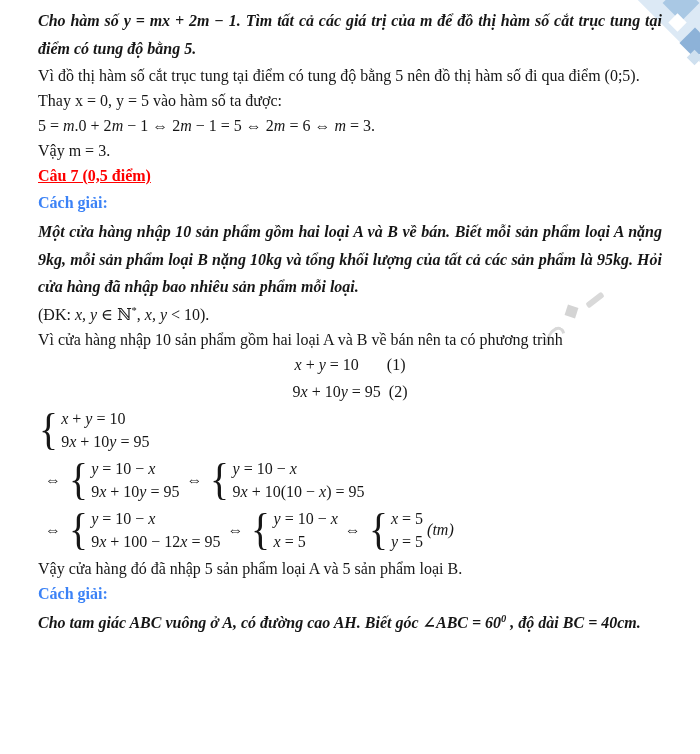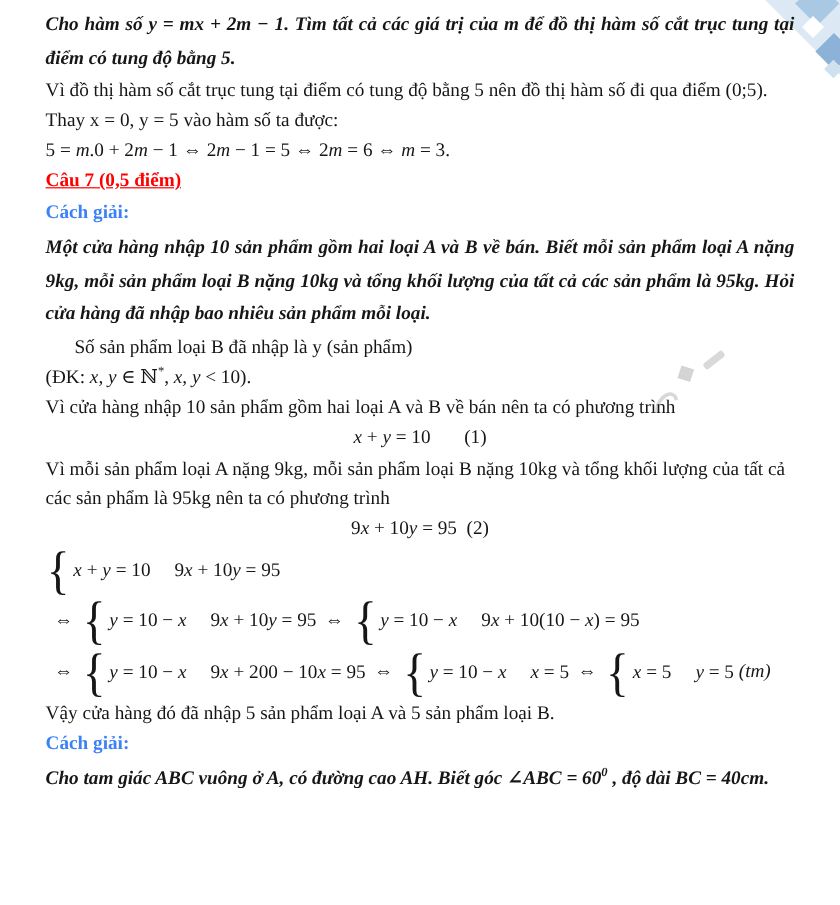--- a/index.html
+++ b/index.html
@@ -14,21 +14,21 @@
   p.indent{padding-left:24px;}
   p.sysline{display:flex;align-items:center;margin:2px 0 3px 0;}
   .seg{white-space:pre-wrap;}
   .seg.i{font-style:italic;}
   .seg.bi{font-weight:bold;font-style:italic;}
   .seg.sup{vertical-align:super;font-size:10.5px;line-height:0;}
   .seg.arr{margin:0 7px;}
   .sysline > .seg.n{margin-right:4px;}
   .sys{display:inline-flex;align-items:center;}
   .brace{font-size:44px;font-weight:400;line-height:0.9;margin-right:2px;transform:scaleX(0.9);}
-  .sys-col{display:inline-flex;flex-direction:row;gap:20px;}
+  .sys-col{display:inline-flex;flex-direction:column;}
   .sys-row{line-height:23.5px;white-space:pre-wrap;}
   .tm{font-style:italic;margin-left:4px;}
   
   .decor{position:absolute;top:0;right:0;width:120px;height:120px;z-index:1;overflow:hidden;}
   .dmd{position:absolute;transform:rotate(45deg);}
   .d1{top:-44px;right:-44px;width:88px;height:88px;background:#dce9f5;}
   .d2{top:-10px;right:6px;width:26px;height:26px;background:#a9c8e4;}
   .d3{top:32px;right:-6px;width:22px;height:22px;background:#8db2d8;}
   .d4{top:16px;right:16px;width:13px;height:13px;background:#ffffff;}
   .d5{top:52px;right:0px;width:11px;height:11px;background:#cfe0ef;}
@@ -50,28 +50,27 @@
     <div class="dmd d5"></div>
   </div>
   <div class="wm w1"></div>
   <div class="wm w2"></div>
   <div class="wm w3"></div>
   <main class="doc">
       <p class="line bolditalic"><span class="seg bi">Cho hàm số </span><span class="seg i">y</span><span class="seg n"> = </span><span class="seg i">mx</span><span class="seg n"> + 2</span><span class="seg i">m</span><span class="seg n"> − 1</span><span class="seg bi">. Tìm tất cả các giá trị của m để đồ thị hàm số cắt trục tung tại điểm có tung độ bằng 5.</span></p>
       <p class="line"><span class="seg n">Vì đồ thị hàm số cắt trục tung tại điểm có tung độ bằng 5 nên đồ thị hàm số đi qua điểm (0;5).</span></p>
       <p class="line"><span class="seg n">Thay x = 0, y = 5 vào hàm số ta được:</span></p>
       <p class="line"><span class="seg n">5 = </span><span class="seg i">m</span><span class="seg n">.0 + 2</span><span class="seg i">m</span><span class="seg n"> − 1 ⇔ 2</span><span class="seg i">m</span><span class="seg n"> − 1 = 5 ⇔ 2</span><span class="seg i">m</span><span class="seg n"> = 6 ⇔ </span><span class="seg i">m</span><span class="seg n"> = 3.</span></p>
+      <p class="line"><span class="seg n">Vậy m = 3.</span></p>
       <p class="line red"><span class="seg n">Câu 7 (0,5 điểm)</span></p>
       <p class="line navy"><span class="seg n">Cách giải:</span></p>
       <p class="line bolditalic"><span class="seg bi">Một cửa hàng nhập 10 sản phẩm gồm hai loại A và B về bán. Biết mỗi sản phẩm loại A nặng 9kg, mỗi sản phẩm loại B nặng 10kg và tổng khối lượng của tất cả các sản phẩm là 95kg. Hỏi cửa hàng đã nhập bao nhiêu sản phẩm mỗi loại.</span></p>
-      <p class="line indent"><span class="seg n">Số sản phẩm loại B đã nhập là y (sản phẩm)</span></p>
       <p class="line"><span class="seg n">(ĐK: </span><span class="seg i">x, y</span><span class="seg n"> ∈ ℕ</span><span class="seg sup">*</span><span class="seg n">, </span><span class="seg i">x, y</span><span class="seg n"> &lt; 10).</span></p>
       <p class="line"><span class="seg n">Vì cửa hàng nhập 10 sản phẩm gồm hai loại A và B về bán nên ta có phương trình</span></p>
       <p class="line center"><span class="seg i">x</span><span class="seg n"> + </span><span class="seg i">y</span><span class="seg n"> = 10   (1)</span></p>
-      <p class="line"><span class="seg n">Vì mỗi sản phẩm loại A nặng 9kg, mỗi sản phẩm loại B nặng 10kg và tổng khối lượng của tất cả các sản phẩm là 95kg nên ta có phương trình</span></p>
       <p class="line center"><span class="seg n">9</span><span class="seg i">x</span><span class="seg n"> + 10</span><span class="seg i">y</span><span class="seg n"> = 95 (2)</span></p>
       <p class="line sysline">
         <span class="sys">
           <span class="brace">{</span>
           <span class="sys-col">
             <span class="sys-row"><span class="seg i">x</span><span class="seg n"> + </span><span class="seg i">y</span><span class="seg n"> = 10</span></span>
             <span class="sys-row"><span class="seg n">9</span><span class="seg i">x</span><span class="seg n"> + 10</span><span class="seg i">y</span><span class="seg n"> = 95</span></span>
           </span>
         </span>
       </p>
@@ -92,21 +91,21 @@
             <span class="sys-row"><span class="seg n">9</span><span class="seg i">x</span><span class="seg n"> + 10(10 − </span><span class="seg i">x</span><span class="seg n">) = 95</span></span>
           </span>
         </span>
       </p>
       <p class="line sysline">
         <span class="seg arr">⇔</span>
         <span class="sys">
           <span class="brace">{</span>
           <span class="sys-col">
             <span class="sys-row"><span class="seg i">y</span><span class="seg n"> = 10 − </span><span class="seg i">x</span></span>
-            <span class="sys-row"><span class="seg n">9</span><span class="seg i">x</span><span class="seg n"> + 200 − 10</span><span class="seg i">x</span><span class="seg n"> = 95</span></span>
+            <span class="sys-row"><span class="seg n">9</span><span class="seg i">x</span><span class="seg n"> + 100 − 12</span><span class="seg i">x</span><span class="seg n"> = 95</span></span>
           </span>
         </span>
         <span class="seg arr">⇔</span>
         <span class="sys">
           <span class="brace">{</span>
           <span class="sys-col">
             <span class="sys-row"><span class="seg i">y</span><span class="seg n"> = 10 − </span><span class="seg i">x</span></span>
             <span class="sys-row"><span class="seg i">x</span><span class="seg n"> = 5</span></span>
           </span>
         </span>

